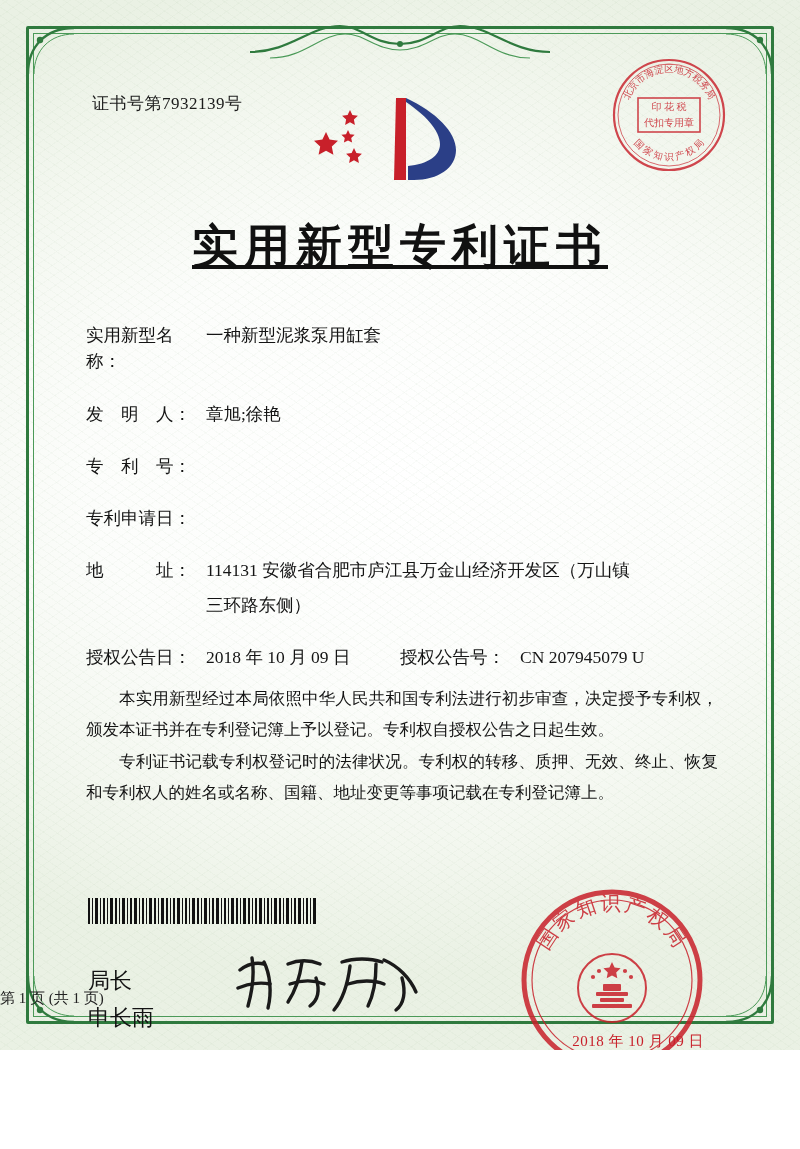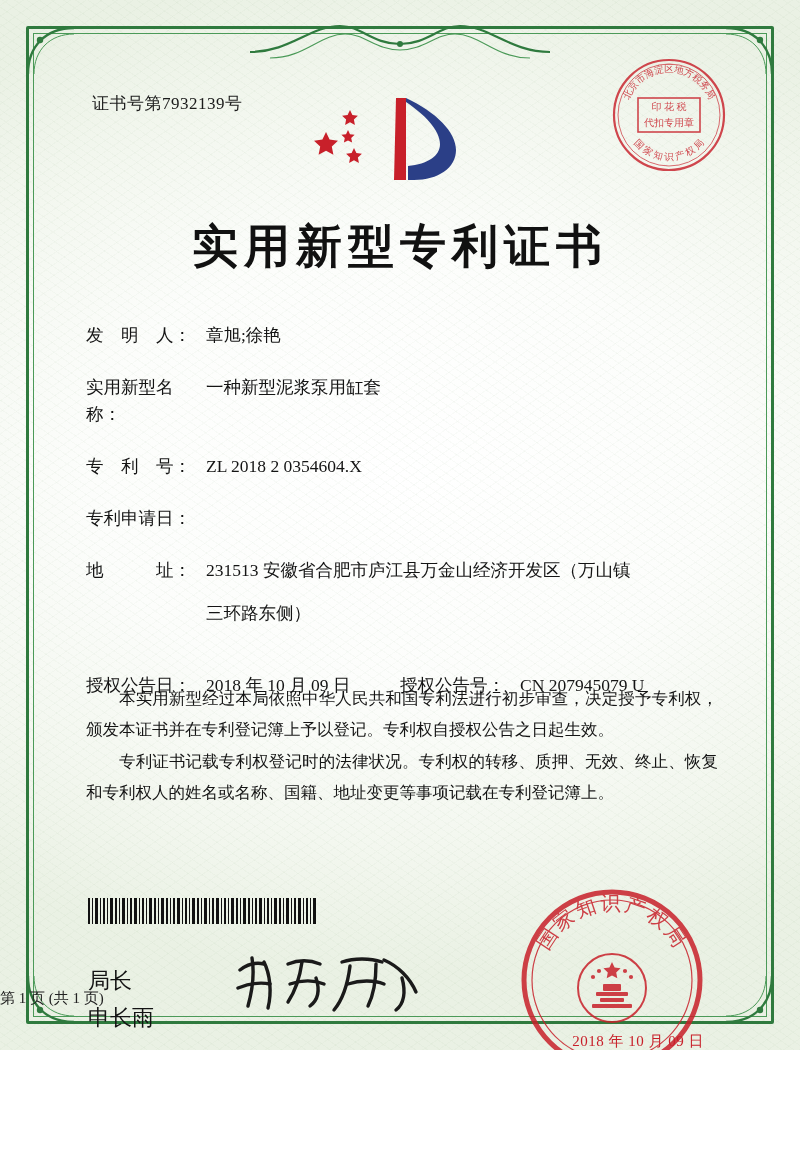--- a/index.html
+++ b/index.html
@@ -83,20 +83,21 @@
   }
   .title {
     position: absolute;
     left: 0; right: 0;
     top: 216px;
     text-align: center;
     font-size: 46px;
     font-weight: bold;
     letter-spacing: 6px;
     color: #111;
+    text-decoration: underline;
   }
   .fields {
     position: absolute;
     left: 86px;
     top: 322px;
     right: 86px;
     font-size: 17.5px;
     color: #141414;
   }
   .frow {
@@ -108,26 +109,25 @@
   .flabel {
     width: 120px;
     flex: 0 0 120px;
     letter-spacing: 0px;
   }
   .fval {
     flex: 1;
   }
   .fval .line2 {
     display: block;
-    margin-top: 16px;
+    margin-top: 8px;
   }
   .frow.pair .half {
     display: flex;
     flex: 1;
-    margin-top: 20px;
   }
   .frow.pair .half .flabel2 {
     width: 120px;
     flex: 0 0 120px;
   }
   .body-text {
     position: absolute;
     left: 86px;
     right: 82px;
     top: 684px;
@@ -250,38 +250,37 @@
       </text>
       <text x="59" y="54" font-size="10" fill="#c8202a" text-anchor="middle" font-family="'Liberation Serif',serif">印 花 税</text>
       <text x="59" y="70" font-size="10" fill="#c8202a" text-anchor="middle" font-family="'Liberation Serif',serif">代扣专用章</text>
     </g>
   </svg>
 
   <div class="title">实用新型专利证书</div>
 
   <div class="fields">
     <div class="frow">
+      <div class="flabel">实用新型名称：</div>
+      <div class="fval">一种新型泥浆泵用缸套</div>
+    </div>
+    <div class="frow">
       <div class="flabel">发　明　人：</div>
       <div class="fval">章旭;徐艳</div>
     </div>
     <div class="frow">
-      <div class="flabel">实用新型名称：</div>
-      <div class="fval">一种新型泥浆泵用缸套</div>
-    </div>
-    <div class="frow">
       <div class="flabel">专　利　号：</div>
-      <div class="fval">ZL 2018 2 0354604.X</div>
     </div>
     <div class="frow">
       <div class="flabel">专利申请日：</div>
     </div>
     <div class="frow">
       <div class="flabel">地　　　址：</div>
       <div class="fval">
-        <span>231513 安徽省合肥市庐江县万金山经济开发区（万山镇</span>
+        <span>114131 安徽省合肥市庐江县万金山经济开发区（万山镇</span>
         <span class="line2">三环路东侧）</span>
       </div>
     </div>
     <div class="frow pair">
       <div class="half">
         <div class="flabel2">授权公告日：</div>
         <div>2018 年 10 月 09 日</div>
       </div>
       <div class="half">
         <div class="flabel2">授权公告号：</div>

